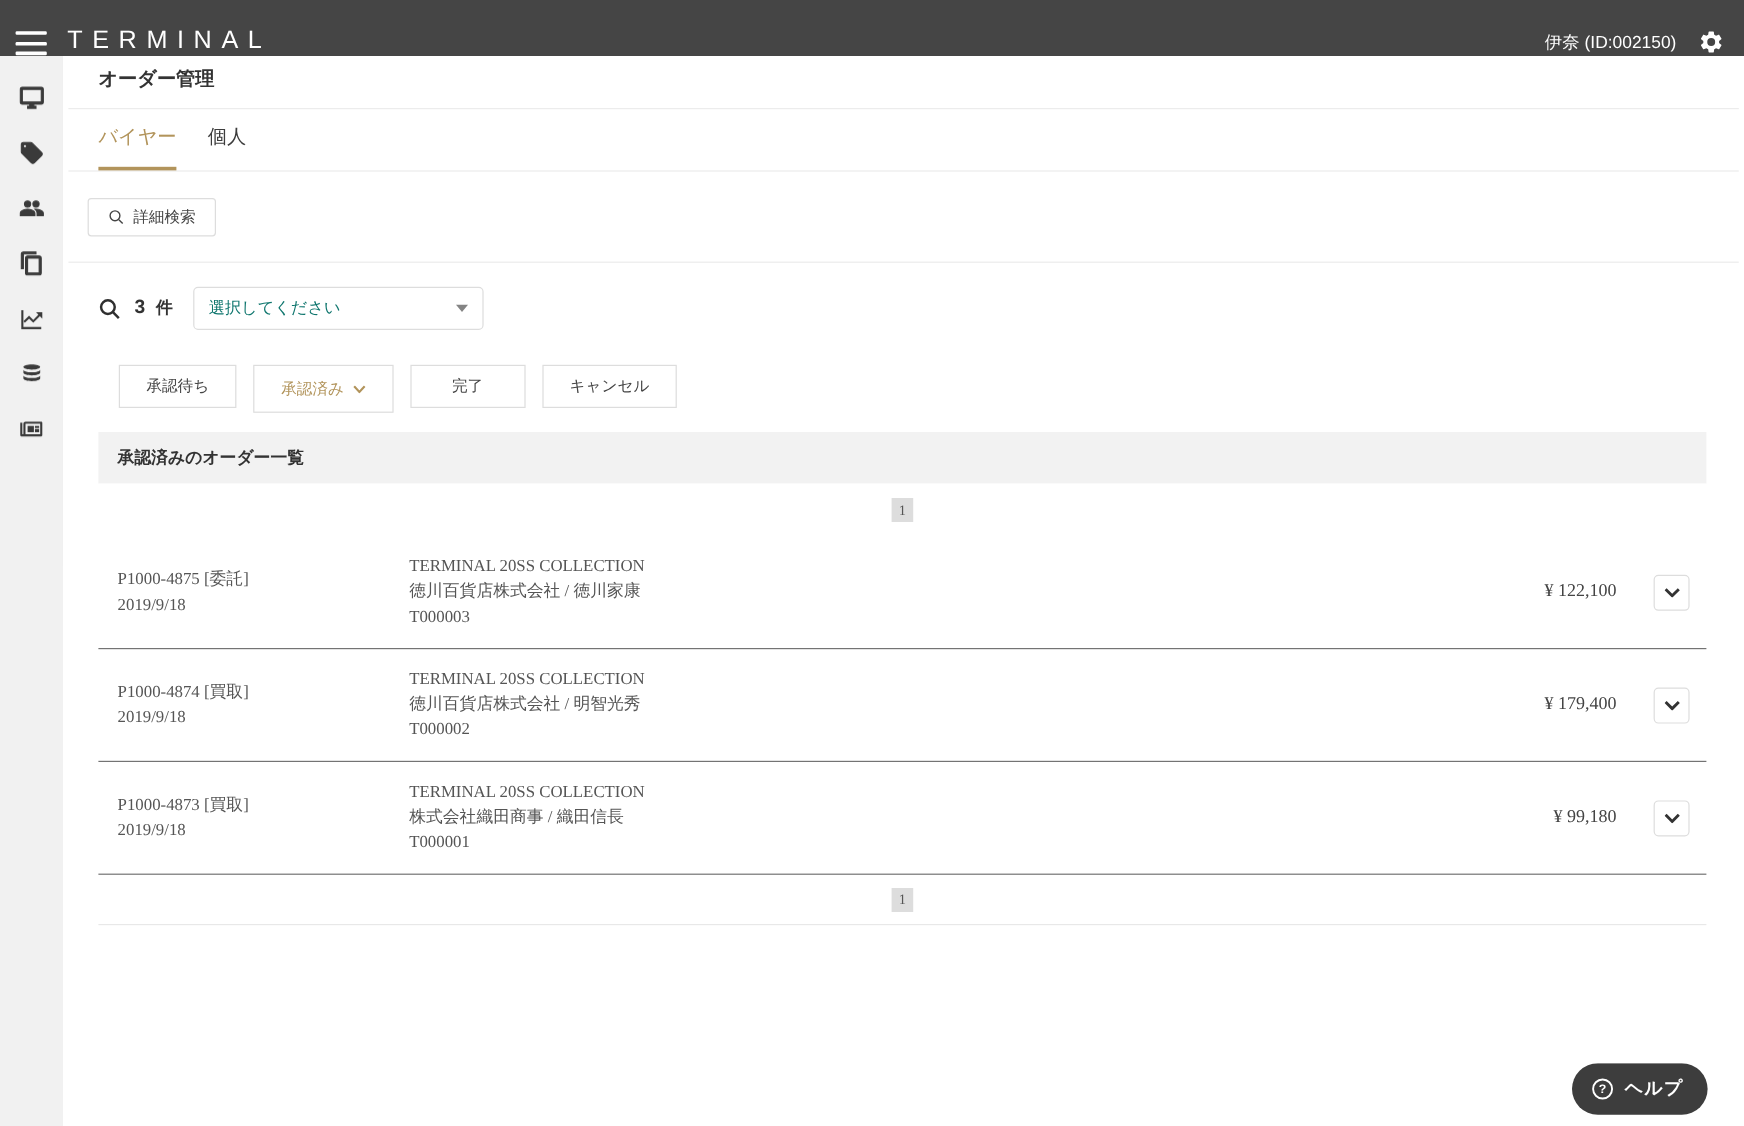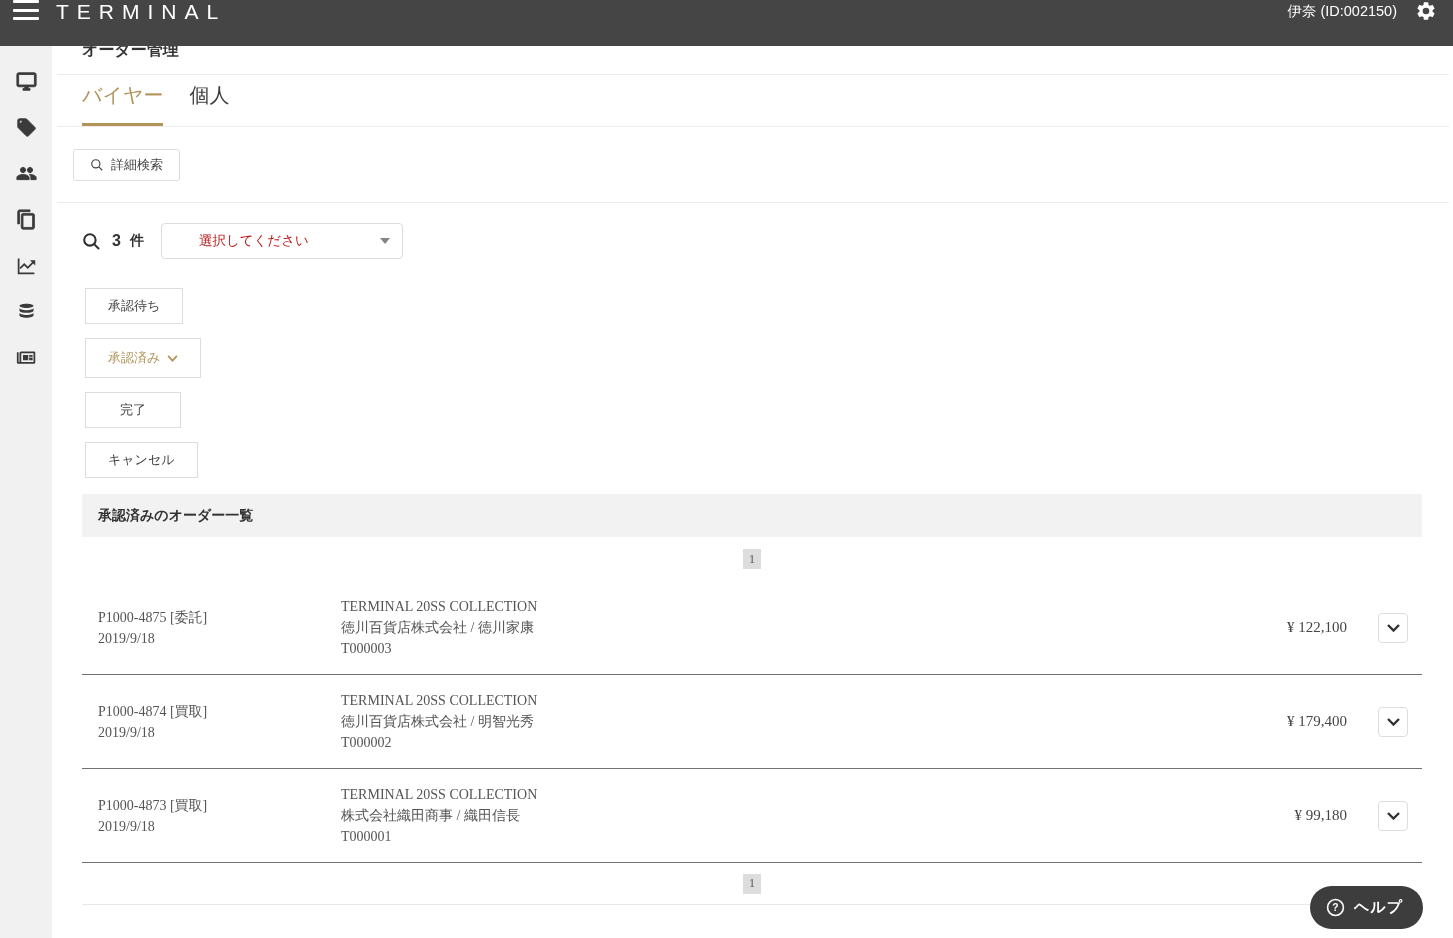--- a/index.html
+++ b/index.html
@@ -1,67 +1,67 @@
 <!DOCTYPE html>
 <html lang="ja"><head>
 <meta charset="utf-8">
 <style>
   * { margin:0; padding:0; box-sizing:border-box; }
   html,body { width:1453px; height:938px; background:#fff;
     font-family:"Liberation Sans","DejaVu Sans",sans-serif; color:#444; overflow:hidden; }
 
   
   .topbar { position:fixed; top:0; left:0; width:100%; height:46px; background:#454545;
-    display:flex; align-items:flex-start; z-index:50; }
+    display:flex; align-items:flex-end; z-index:50; }
   .hamburger { width:26px; height:20px; margin-left:13px; display:flex; flex-direction:column;
     justify-content:space-between; cursor:pointer; }
   .hamburger span { display:block; height:3px; background:#fff; border-radius:1px; }
   .brand { color:#fff; font-size:21px; letter-spacing:8px; margin-left:17px; font-weight:400; }
   .topbar-right { margin-left:auto; display:flex; align-items:center; gap:18px; margin-right:16px; }
   .user-name { color:#fff; font-size:14.5px; }
   .gear { width:22px; height:22px; cursor:pointer; }
 
   
   .sidebar { position:fixed; top:46px; left:0; width:52px; height:892px; background:#f1f1f1;
     display:flex; flex-direction:column; align-items:center; padding-top:12px; z-index:40; }
   .side-item { width:52px; height:46px; display:flex; align-items:center; justify-content:center;
     cursor:pointer; }
   .side-item svg { width:21px; height:21px; fill:#3a3a3a; stroke:#3a3a3a; }
 
   
-  .main { margin-left:52px; padding-top:26px; }
+  .main { margin-left:52px; padding-top:42px; }
   .content { margin:0 4px 0 5px; }
   .pad-l { padding-left:25px; }
 
   .page-title-row { height:49px; display:flex; align-items:center; border-bottom:1px solid #ececec; }
   .page-title { font-size:16px; font-weight:bold; color:#333; }
 
   .top-tabs { height:52px; display:flex; align-items:flex-end; gap:26px; border-bottom:1px solid #ececec; }
-  .top-tab { font-size:20px; padding-bottom:17px; color:#3c3c3c; cursor:pointer; position:relative; }
+  .top-tab { font-size:16px; padding-bottom:17px; color:#3c3c3c; cursor:pointer; position:relative; }
   .top-tab.active { color:#b2945b; }
   .top-tab.active::after { content:""; position:absolute; left:0; right:0; bottom:0; height:3px; background:#b2945b; }
 
   .detail-search-btn { margin-top:22px; margin-left:16px; height:32px; padding:0 16px;
     background:#fff; border:1px solid #ddd; border-radius:3px; display:inline-flex;
     align-items:center; gap:7px; font-size:13px; color:#444; cursor:pointer; }
   .detail-search-btn svg { width:14px; height:14px; stroke:#444; fill:none; stroke-width:2; }
 
   .divider { margin-top:21px; border-bottom:1px solid #ececec; }
 
   .result-row { margin-top:20px; display:flex; align-items:center; }
   .result-row .big-mag { width:19px; height:19px; stroke:#2f2f2f; fill:none; stroke-width:2.6; }
   .result-count { font-size:16px; font-weight:bold; color:#333; margin-left:11px; }
   .result-unit { font-size:14px; font-weight:bold; color:#333; margin-left:9px; }
   .select-box { margin-left:17px; width:242px; height:36px; border:1px solid #ddd; border-radius:4px;
     background:#fff; display:flex; align-items:center; padding:0 12px; cursor:pointer; position:relative; }
-  .select-placeholder { font-size:13.5px; color:#b91c1c;margin-left:25px; }
+  .select-placeholder { font-size:13.5px; color:#0f766e; }
   .select-arrow { position:absolute; right:12px; width:0; height:0;
     border-left:5.5px solid transparent; border-right:5.5px solid transparent; border-top:6px solid #848484; }
 
-  .status-tabs { margin-top:29px; margin-left:28px; display:flex; align-items:flex-start; gap:14px;flex-direction:column; }
+  .status-tabs { margin-top:29px; margin-left:42px; display:flex; align-items:flex-start; gap:14px; }
   .status-tab { height:36px; min-width:96px; padding:0 22px; border:1px solid #ddd; background:#fff;
     display:flex; align-items:center; justify-content:center; font-size:13px; color:#444;
     cursor:pointer; gap:7px; }
   .status-tab.active { height:40px; color:#b2945b; }
   .status-tab .chev { width:11px; height:7px; stroke:#b2945b; fill:none; stroke-width:2; }
 
   
   .panel { margin-top:16px;font-family:Liberation Serif, serif; }
   .panel-header { background:#f2f2f2; height:43px; display:flex; align-items:center; padding-left:16px; }
   .panel-title { font-size:14px; font-weight:bold; color:#333; }

